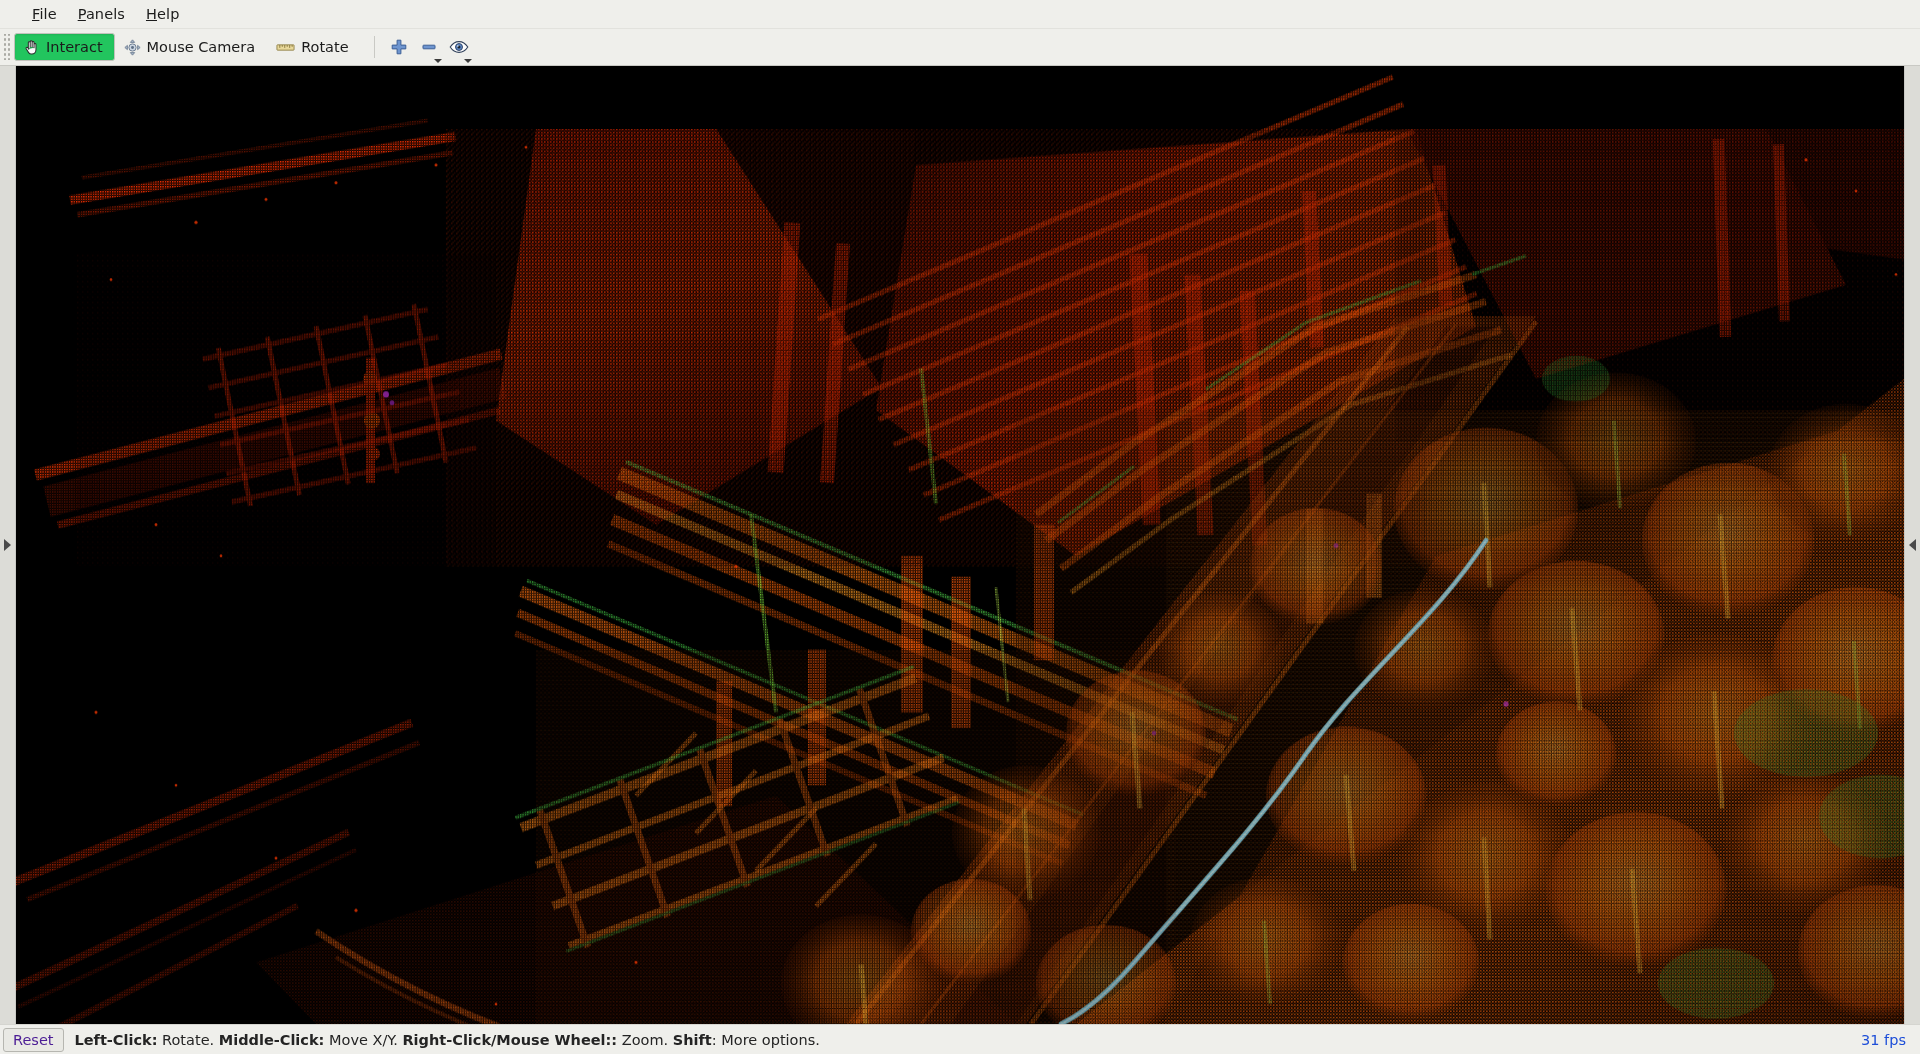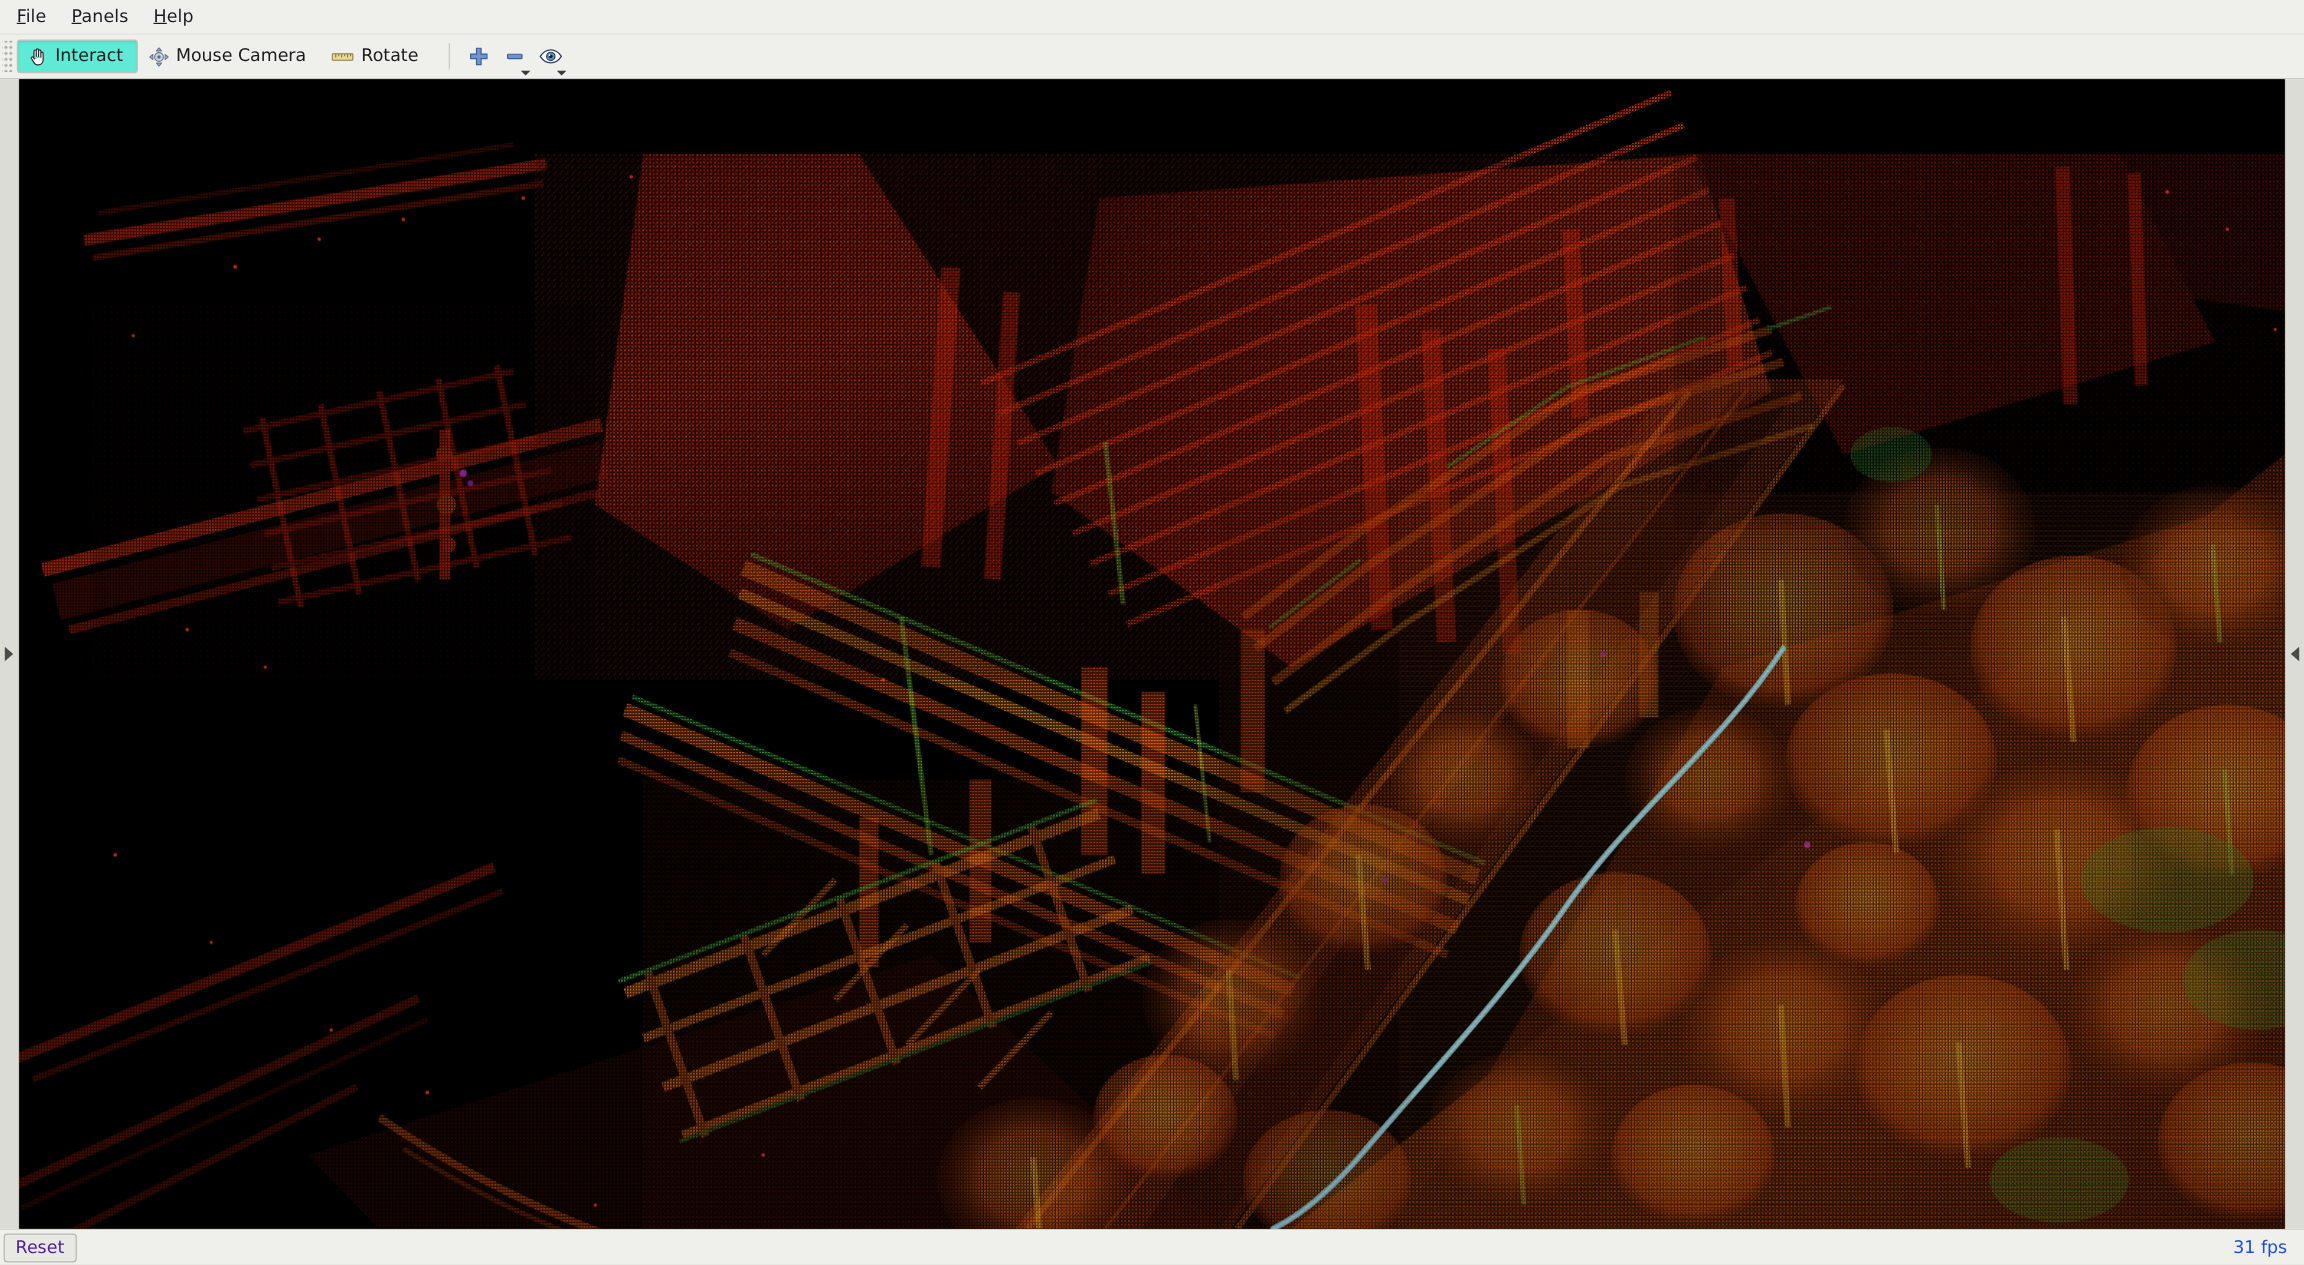--- a/index.html
+++ b/index.html
@@ -16,21 +16,21 @@
     display: flex; flex-direction: column;
     background: #efefeb;
   }
 
   
   .menubar {
     height: 29px;
     flex: 0 0 29px;
     display: flex;
     align-items: center;
-    padding-left: 4px;
+    padding-left: 22px;
     background: #efefeb;
     border-bottom: 1px solid #e2e2dd;
   }
   .menu-item {
     font-size: 14.5px;
     color: #1b1b1b;
     padding: 3px 11px 3px 10px;
     cursor: default;
     letter-spacing: .1px;
   }
@@ -58,21 +58,21 @@
     height: 28px;
     padding: 0 11px 0 8px;
     font-size: 14.5px;
     color: #1b1b1b;
     border: 1px solid transparent;
     border-radius: 3px;
     cursor: default;
     white-space: nowrap;
   }
   .tool-btn.checked {
-    background: #5eead4;
+    background: #22c55e;
     border: 1px solid #c2c2bc;
     box-shadow: inset 0 1px 2px rgba(0,0,0,.10);
     text-align: center;
   }
   .tool-sep {
     width: 1px; height: 22px;
     background: #c9c9c4;
     margin: 0 9px 0 13px;
   }
   .icon-btn {
@@ -696,16 +696,19 @@
     </div>
 
     <div class="side-handle right">
       <span class="tri-left"></span>
     </div>
 
   </div>
 
   <div class="statusbar">
     <div class="reset-btn">Reset</div>
+    <div class="hint">
+      <b>Left-Click:</b><span> Rotate. </span><b>Middle-Click:</b><span> Move X/Y. </span><b>Right-Click/Mouse Wheel::</b><span> Zoom. </span><b>Shift</b><span>: More options.</span>
+    </div>
     <div class="fps">31 fps</div>
   </div>
 
 </div>
 
 </body></html>

